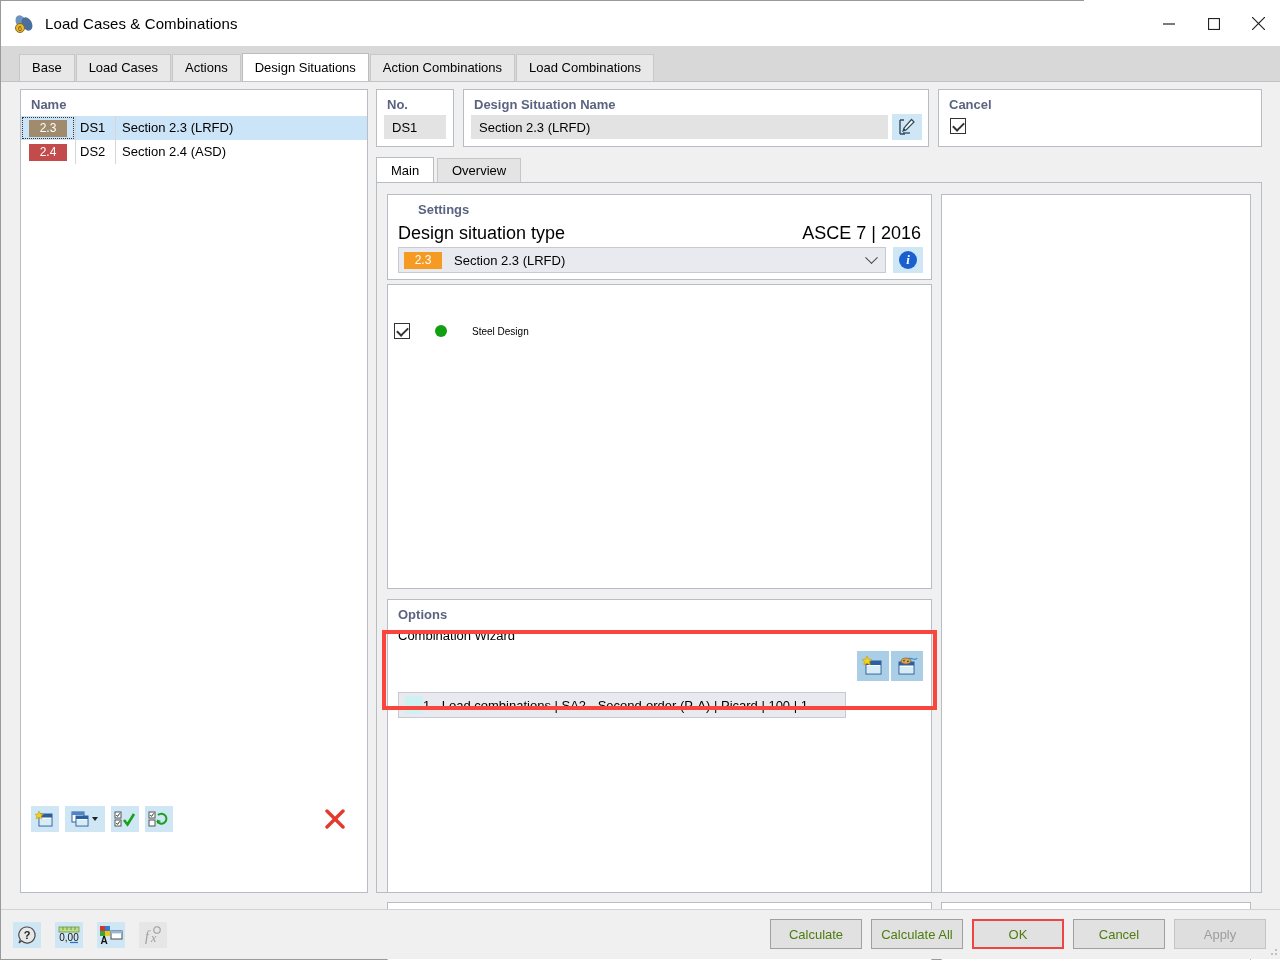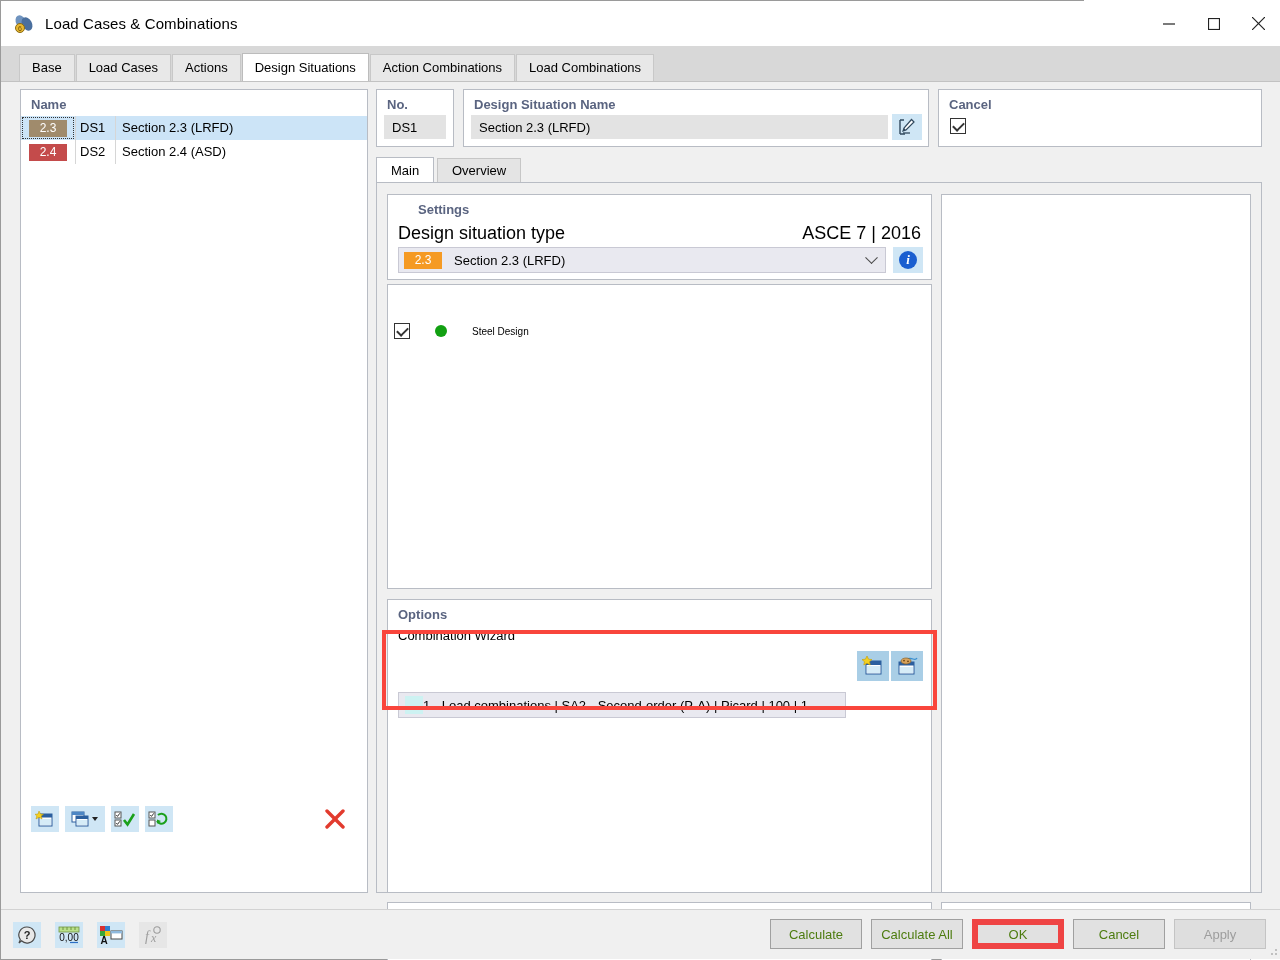--- a/index.html
+++ b/index.html
@@ -296,21 +296,21 @@
   .bl-icons { position: absolute; left: 12px; top: 12px; display: flex; gap: 14px; }
   .br-btns { position: absolute; right: 15px; top: 9px; display: flex; gap: 9px; }
   .btn {
     width: 92px; height: 30px;
     background: #e1e1e1;
     border: 1px solid #a0a0a0;
     font-size: 13px;
     display: flex; align-items: center; justify-content: center;
     color: #4d7c0f;
   }
-  .btn.default { border: 6px solid #ef4444; background: #e1e1e1; }
+  .btn.default { border: 2px solid #ef4444; background: #e1e1e1; }
   .btn.disabled { color: #9d9d9d; border-color: #c4c4c4; background: #dedede; }
 
   
   .cm-field {
     position: absolute; left: 10px; top: 28px; right: 45px; height: 26px;
     background: #e9e9f0; border: 1px solid #c9c9d4;
     display: flex; align-items: center;
   }
   .cm-btn {
     position: absolute; right: 8px; top: 28px;

